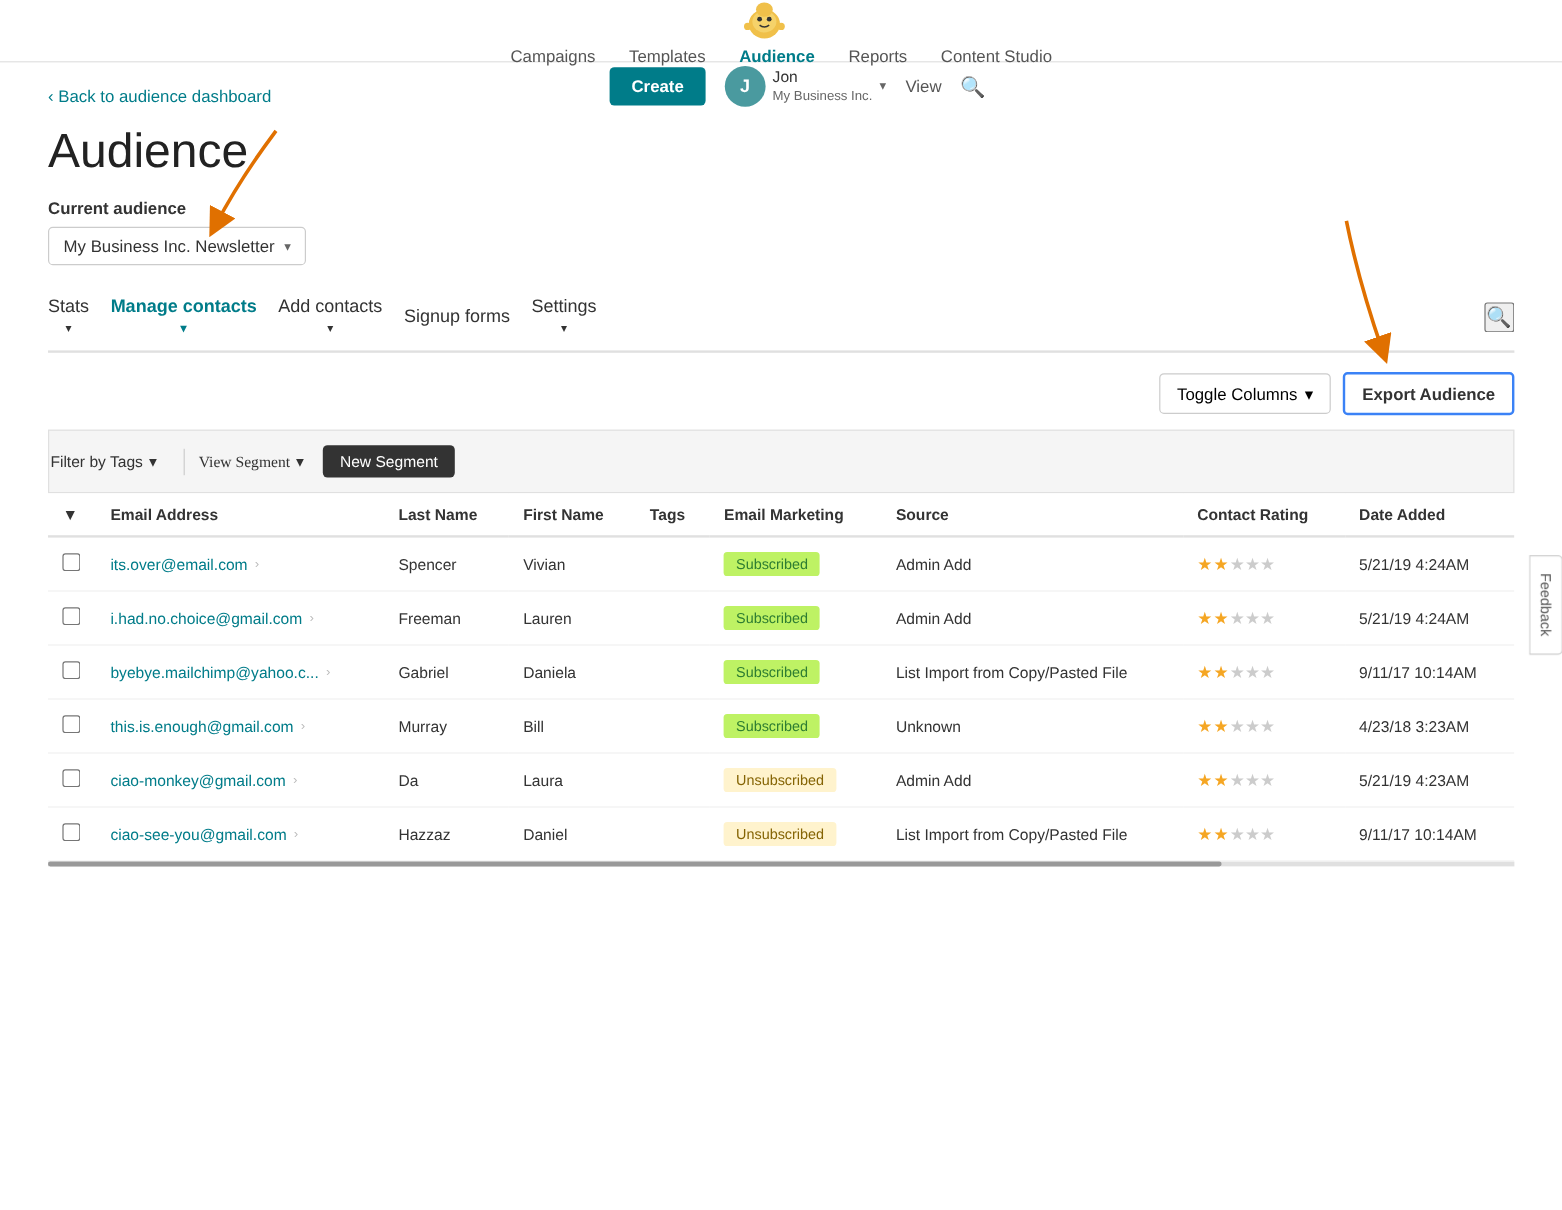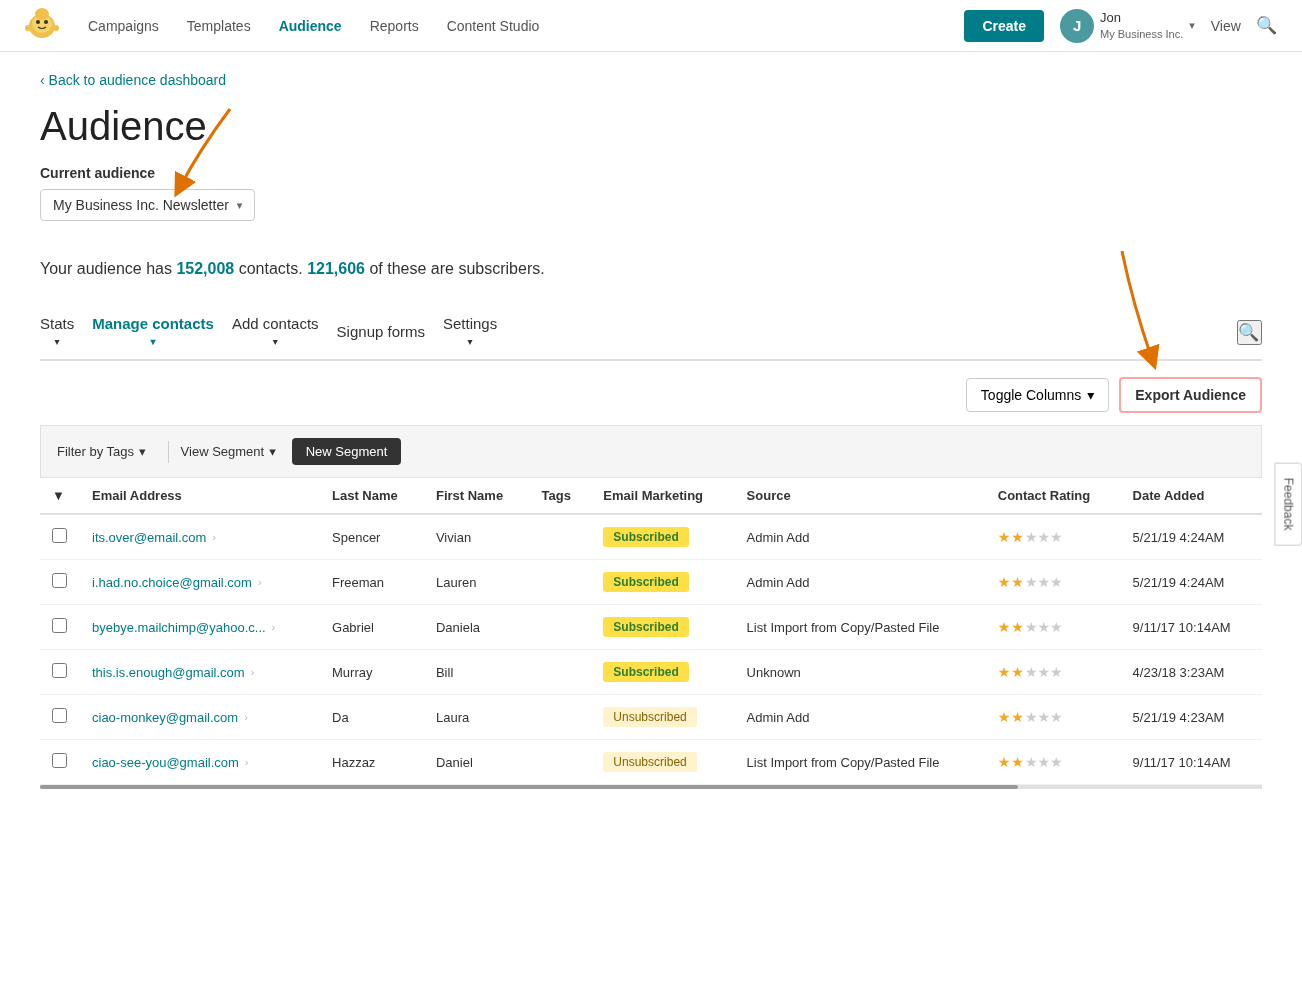--- a/index.html
+++ b/index.html
@@ -1,21 +1,21 @@
 <!DOCTYPE html>
 <html><head>
   <meta charset="utf-8">
   <style>
     * { box-sizing: border-box; margin: 0; padding: 0; }
     body { font-family: -apple-system, BlinkMacSystemFont, 'Segoe UI', Helvetica, Arial, sans-serif; font-size: 14px; color: #333; background: #fff; }
 
     
     .navbar {
       display: flex; align-items: center; padding: 0 24px; height: 52px;
-      border-bottom: 1px solid #e0e0e0; background: #fff;
+      border-bottom: 1px solid #e0e0e0; background: #fff; flex-direction: column;
     }
     .navbar-logo { margin-right: 28px; }
     .navbar-logo svg { width: 36px; height: 36px; }
     .nav-links { display: flex; gap: 28px; flex: 1; }
     .nav-link { font-size: 14px; color: #555; text-decoration: none; cursor: pointer; }
     .nav-link.active { color: #007c89; font-weight: 600; }
     .navbar-right { display: flex; align-items: center; gap: 16px; }
     .create-btn {
       background: #007c89; color: #fff; border: none; border-radius: 4px;
       padding: 8px 18px; font-size: 14px; font-weight: 600; cursor: pointer; margin-left: 28px;
@@ -73,38 +73,38 @@
     
     .toolbar {
       display: flex; justify-content: flex-end; align-items: center;
       padding: 16px 0 12px 0; gap: 10px;
     }
     .toggle-columns-btn {
       border: 1px solid #ccc; background: #fff; border-radius: 4px;
       padding: 8px 14px; font-size: 14px; cursor: pointer; display: flex; align-items: center; gap: 6px;
     }
     .export-btn {
-      border: 2px solid #fca5a5; background: #fff; color: #333;
+      border: 2px solid #3b82f6; background: #fff; color: #333;
       border-radius: 4px; padding: 8px 14px; font-size: 14px; font-weight: 600;
       cursor: pointer;
     }
 
     
     .filter-bar {
       display: flex; align-items: center; gap: 0;
-      background: #f5f5f5; padding: 12px 16px; border: 1px solid #e0e0e0;
+      background: #f5f5f5; padding: 12px 1px; border: 1px solid #e0e0e0;
     }
     .filter-tags-btn {
       display: flex; align-items: center; gap: 5px; font-size: 13px;
       background: none; border: none; cursor: pointer; color: #333; padding: 5px 10px 5px 0;
     }
     .divider-v { width: 1px; height: 22px; background: #ccc; margin: 0 12px; }
     .view-segment-btn {
       display: flex; align-items: center; gap: 5px; font-size: 13px;
-      background: none; border: none; cursor: pointer; color: #333; padding: 5px 0;
+      background: none; border: none; cursor: pointer; color: #333; padding: 5px 0; font-family: Liberation Serif, serif;
     }
     .new-segment-btn {
       background: #333; color: #fff; border: none; border-radius: 4px;
       padding: 6px 14px; font-size: 13px; cursor: pointer; margin-left: 16px;
     }
 
     
     .data-table { width: 100%; border-collapse: collapse; }
     .data-table th {
       text-align: left; font-size: 13px; font-weight: 600; color: #333;
@@ -120,21 +120,21 @@
     input[type="checkbox"] { width: 15px; height: 15px; cursor: pointer; }
 
     .email-cell { display: flex; align-items: center; gap: 6px; }
     .email-link { color: #007c89; text-decoration: none; font-size: 13px; }
     .row-arrow { color: #bbb; font-size: 11px; cursor: pointer; }
 
     .badge {
       display: inline-block; border-radius: 3px;
       padding: 3px 10px; font-size: 12px; font-weight: 500;
     }
-    .badge-subscribed { background: #fde047; color: #2e7d32; font-weight: bold; }
+    .badge-subscribed { background: #bef264; color: #2e7d32; }
     .badge-unsubscribed { background: #fff3cd; color: #856404; }
 
     .stars { color: #f5a623; font-size: 14px; letter-spacing: 1px; }
 
     
     .feedback-tab {
       position: fixed; right: -28px; top: 50%;
       transform: translateY(-50%) rotate(90deg);
       background: #fff; border: 1px solid #ccc; border-radius: 4px 4px 0 0;
       padding: 6px 14px; font-size: 12px; color: #555; cursor: pointer;
@@ -219,23 +219,20 @@
         <defs>
           <marker id="arr1" markerWidth="8" markerHeight="8" refX="4" refY="4" orient="auto">
             <path d="M0,0 L8,4 L0,8 Z" fill="#e07000"></path>
           </marker>
         </defs>
         <path d="M 110,10 Q 80,50 60,88" stroke="#e07000" stroke-width="3" fill="none" marker-end="url(#arr1)"></path>
       </svg>
     </div>
 
     
-    <div class="audience-stats">
-      <span>Your audience has </span><span class="highlight">152,008</span><span> contacts. </span><span class="highlight">121,606</span><span> of these are subscribers.</span>
-    </div>
 
     
     <div class="sub-nav">
       <button class="sub-nav-item">
         <span>Stats</span>
         <span class="caret">▾</span>
       </button>
       <button class="sub-nav-item active">
         <span>Manage contacts</span>
         <span class="caret">▾</span>

